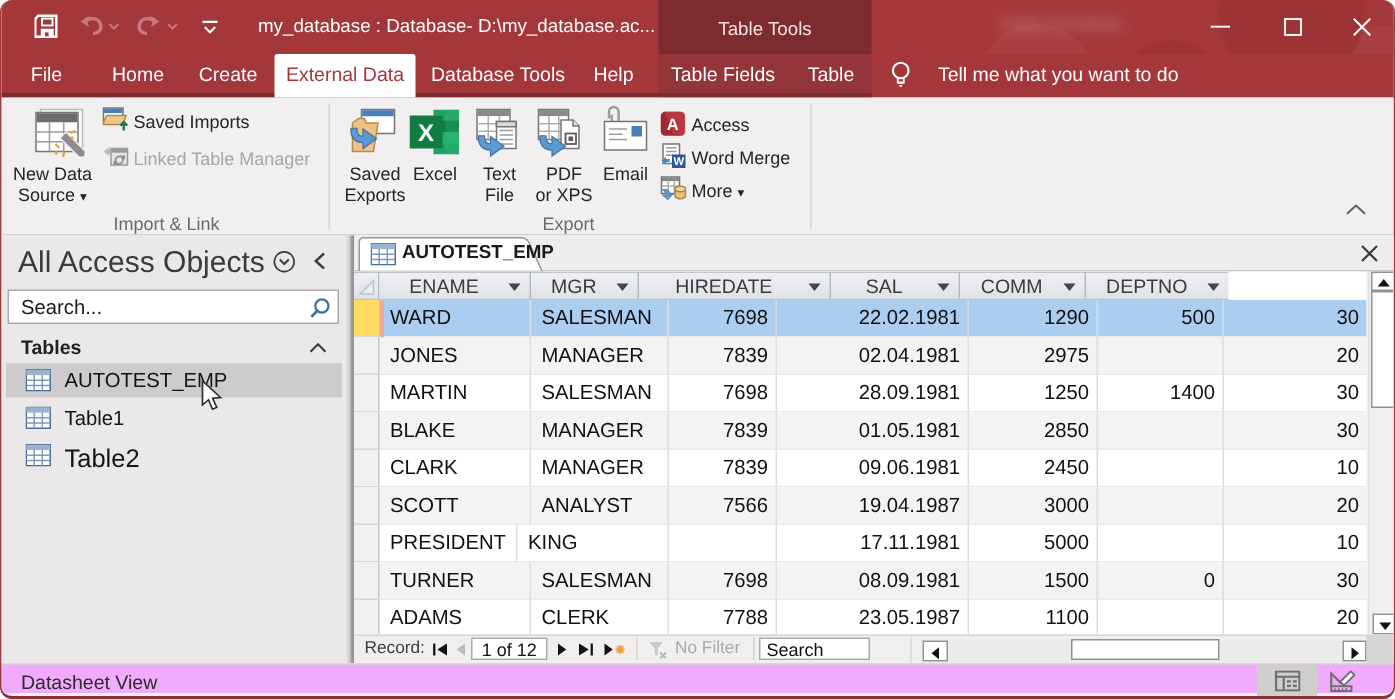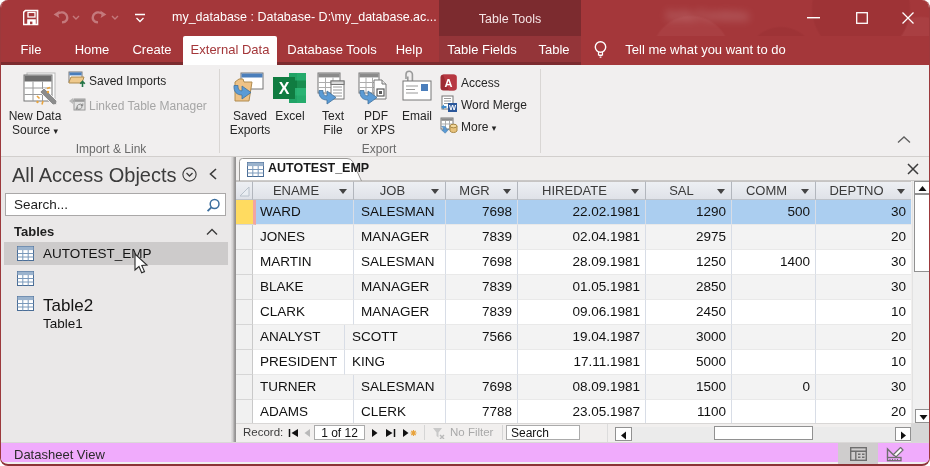--- a/index.html
+++ b/index.html
@@ -256,21 +256,21 @@
         <rect x="0.5" y="0.5" width="16" height="14" fill="#fff" stroke="#4a6d96"></rect>
         <rect x="0.5" y="0.5" width="16" height="3.6" fill="#9bb3cd"></rect>
         <path d="M5.8 4 v10.5 M11.2 4 v10.5 M0.5 7.5 h16 M0.5 11 h16" stroke="#7a99bb" fill="none"></path>
       </svg>
       <div class="abs" style="left:42px;top:89px;font-size:13.5px;color:#141414;">AUTOTEST_EMP</div>
       <svg class="abs" style="left:16px;top:114px" width="17" height="15" viewBox="0 0 17 15">
         <rect x="0.5" y="0.5" width="16" height="14" fill="#fff" stroke="#4a6d96"></rect>
         <rect x="0.5" y="0.5" width="16" height="3.6" fill="#9bb3cd"></rect>
         <path d="M5.8 4 v10.5 M11.2 4 v10.5 M0.5 7.5 h16 M0.5 11 h16" stroke="#7a99bb" fill="none"></path>
       </svg>
-      <div class="abs" style="left:42px;top:114px;font-size:13.5px;color:#141414;margin-top:45px;">Table1</div>
+      <div class="abs" style="left:42px;top:114px;font-size:13.5px;color:#141414;">Table1</div>
       <svg class="abs" style="left:16px;top:139px" width="17" height="15" viewBox="0 0 17 15">
         <rect x="0.5" y="0.5" width="16" height="14" fill="#fff" stroke="#4a6d96"></rect>
         <rect x="0.5" y="0.5" width="16" height="3.6" fill="#9bb3cd"></rect>
         <path d="M5.8 4 v10.5 M11.2 4 v10.5 M0.5 7.5 h16 M0.5 11 h16" stroke="#7a99bb" fill="none"></path>
       </svg>
       <div class="abs" style="left:42px;top:139px;font-size:17px;color:#141414;">Table2</div>
       <svg class="abs" style="left:132px;top:96px" width="20" height="24" viewBox="0 0 20 24">
         <path d="M2 1 L2 17 L6 13.5 L8.7 19.8 L11.5 18.6 L8.8 12.5 L14 12 Z" fill="#fff" stroke="#2b2b2b" stroke-width="1.1"></path>
       </svg>
     </div>
@@ -291,21 +291,20 @@
           </svg>
       </div>
       <div id="grid">
         <div class="hrow">
           <div style="width:17px;height:19px;background:linear-gradient(#EDEFF3,#DFE2E8);border-right:1px solid #B2B6BD;border-bottom:1px solid #BFC3C9;border-top:1px solid #C6C4C3;position:relative;">
             <svg class="abs" style="left:2px;top:3px" width="13" height="13">
                 <path d="M11 2 L2 11 L11 11 Z" fill="#e9edf2" stroke="#b9c2cc" stroke-width="1"></path>
               </svg>
           </div>
           <div class="hcell" style="width:101px;">ENAME<i class="harr"></i></div>
-          <div class="hcell" style="width:92px;">JOB<i class="harr"></i></div>
           <div class="hcell" style="width:72px;">MGR<i class="harr"></i></div>
           <div class="hcell" style="width:128px;">HIREDATE<i class="harr"></i></div>
           <div class="hcell" style="width:86px;">SAL<i class="harr"></i></div>
           <div class="hcell" style="width:84px;">COMM<i class="harr"></i></div>
           <div class="hcell" style="width:95px;border-right:none;">DEPTNO<i class="harr"></i></div>
         </div>
         <div class="drow" style="top:19px;background:#ABCEF0;">
           <div class="sel" style="background:#FFDB60;border-right:3px solid #F2A5A1;width:20px;"></div>
           <div class="dcell txt" style="width:98px;padding-left:4px;">WARD</div>
           <div class="dcell txt" style="width:92px;">SALESMAN</div>
@@ -350,22 +349,22 @@
           <div class="dcell txt" style="width:101px;">CLARK</div>
           <div class="dcell txt" style="width:92px;">MANAGER</div>
           <div class="dcell num" style="width:72px;">7839</div>
           <div class="dcell num" style="width:128px;">09.06.1981</div>
           <div class="dcell num" style="width:86px;">2450</div>
           <div class="dcell num" style="width:84px;"></div>
           <div class="dcell num" style="width:95px;border-right:none;">10</div>
         </div>
         <div class="drow" style="top:144px;background:#F3F3F3;">
           <div class="sel"></div>
+          <div class="dcell txt" style="width:101px;">SCOTT</div>
           <div class="dcell txt" style="width:92px;">ANALYST</div>
-          <div class="dcell txt" style="width:101px;">SCOTT</div>
           <div class="dcell num" style="width:72px;">7566</div>
           <div class="dcell num" style="width:128px;">19.04.1987</div>
           <div class="dcell num" style="width:86px;">3000</div>
           <div class="dcell num" style="width:84px;"></div>
           <div class="dcell num" style="width:95px;border-right:none;">20</div>
         </div>
         <div class="drow" style="top:169px;background:#fff;">
           <div class="sel"></div>
           <div class="dcell txt" style="width:92px;">PRESIDENT</div>
           <div class="dcell txt" style="width:101px;">KING</div>

